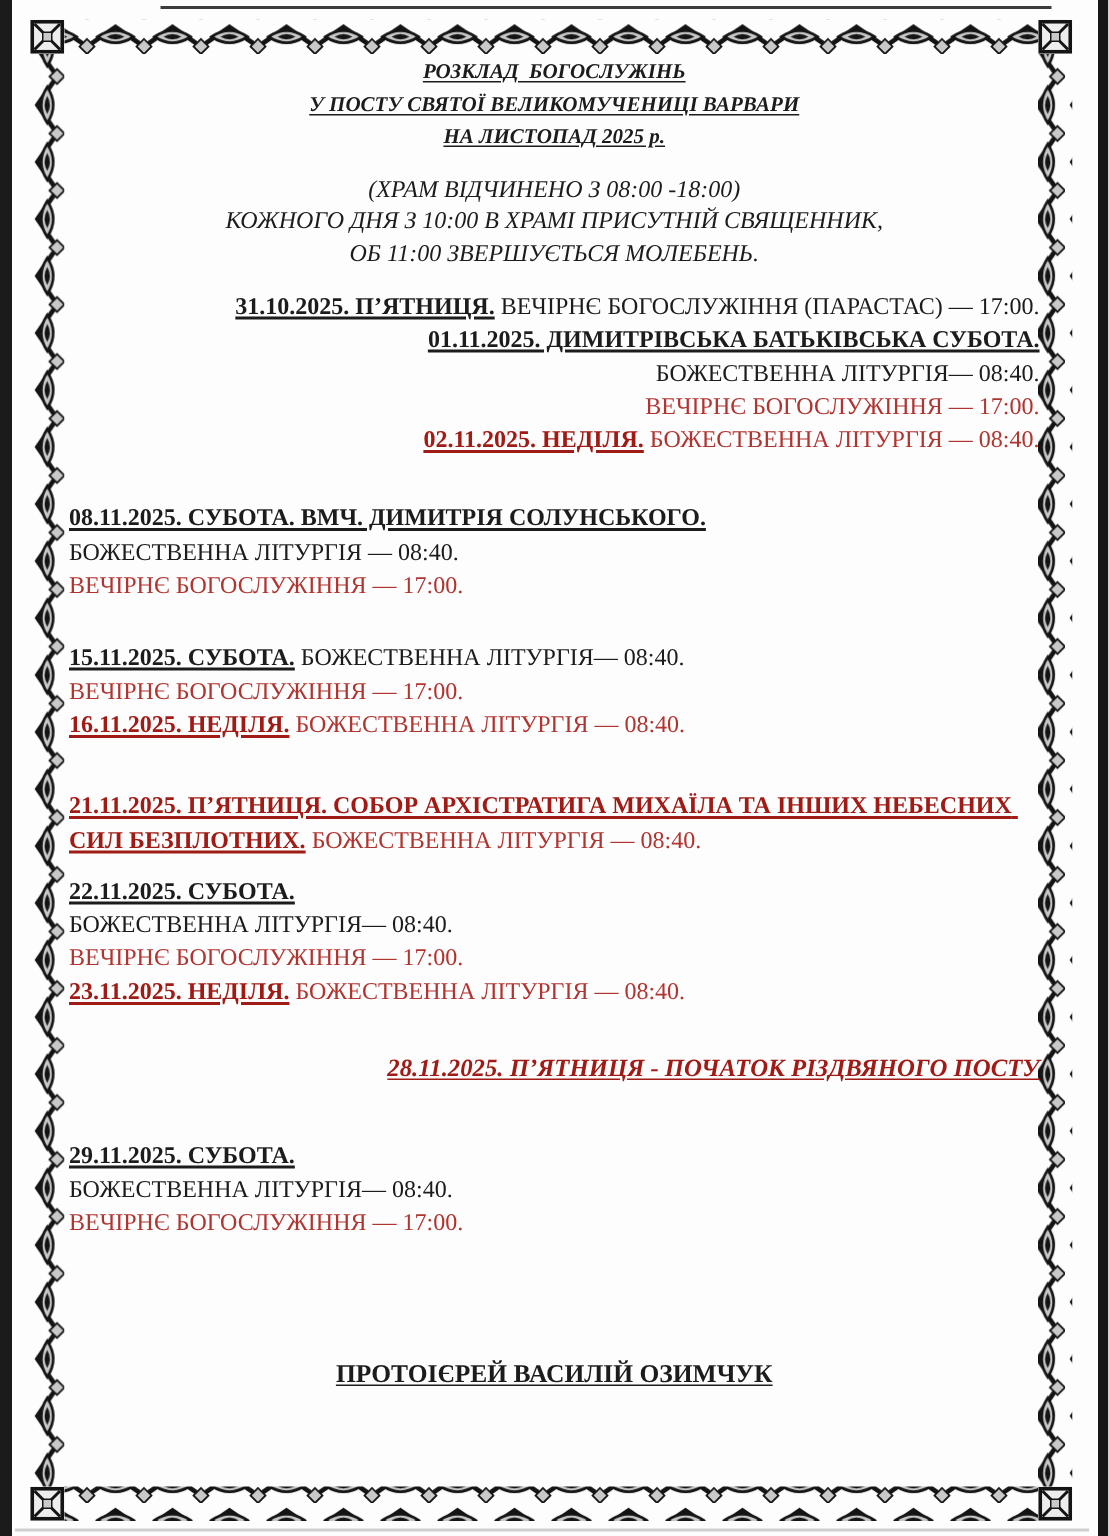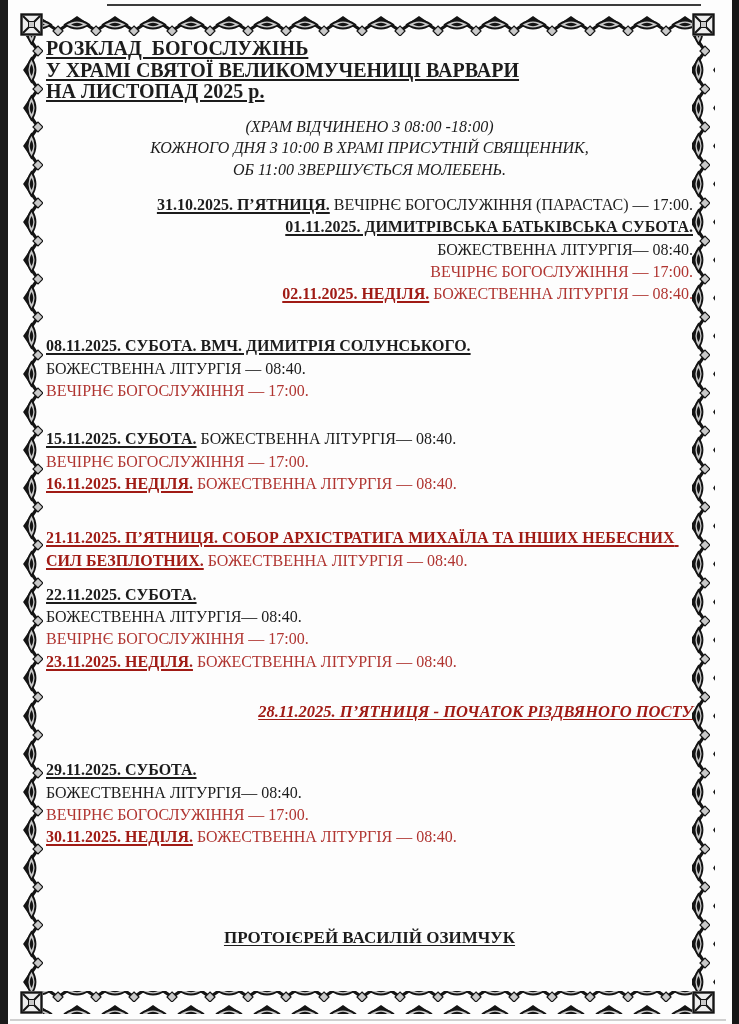--- a/index.html
+++ b/index.html
@@ -19,21 +19,21 @@
   }
   
   .edge-left{position:absolute;left:0;top:0;width:8px;height:100%;background:#1b1b1b;}
   .edge-right{position:absolute;right:0;top:0;width:7px;height:100%;background:#161616;}
   .scanline-top{position:absolute;left:107px;top:4px;width:594px;height:2px;background:#3c3c3c;}
   .scanline-bottom{position:absolute;left:10px;top:1019px;width:716px;height:2px;background:#cfcfcf;}
   
   .frame{position:absolute;left:20px;top:13px;}
   
   .content{position:absolute;left:46px;top:38px;right:46px;bottom:28px;}
-  .header{text-align:left;font-weight:700;font-size:20px;line-height:21.5px;}
+  .header{text-align:center;font-weight:700;font-size:14px;line-height:21.5px;font-style:italic;}
   .title-line{display:block;text-decoration:underline;text-underline-offset:2px;white-space:pre-wrap;}
   .notice{margin-top:13px;text-align:center;font-weight:400;font-style:italic;font-size:16px;line-height:21.5px;}
   .notice-line{display:block;white-space:pre-wrap;}
   #schedule{margin-top:14px;font-size:16px;line-height:22.3px;}
   .block{margin:0 0 28px 0;}
   .block.center{text-align:right;}
   .block-0{margin-bottom:30px;text-align:right;}
   .block-1{margin-bottom:26px;}
   .block-2{margin-bottom:32px;}
   .block-3{margin-bottom:12px;}
@@ -95,21 +95,21 @@
     <use href="#cornerOrn" x="0" y="0"></use>
     <use href="#cornerOrn" x="672" y="0"></use>
     <use href="#cornerOrn" x="0" y="978"></use>
     <use href="#cornerOrn" x="672" y="978"></use>
   </svg>
 
   <div class="content">
 
     <div class="header">
       <span class="title-line">РОЗКЛАД  БОГОСЛУЖІНЬ</span>
-      <span class="title-line">У ХРАМІ СВЯТОЇ ВЕЛИКОМУЧЕНИЦІ ВАРВАРИ</span>
+      <span class="title-line">У ПОСТУ СВЯТОЇ ВЕЛИКОМУЧЕНИЦІ ВАРВАРИ</span>
       <span class="title-line">НА ЛИСТОПАД 2025 р.</span>
     </div>
 
     <div class="notice">
       <span class="notice-line">(ХРАМ ВІДЧИНЕНО З 08:00 -18:00)</span>
       <span class="notice-line">КОЖНОГО ДНЯ З 10:00 В ХРАМІ ПРИСУТНІЙ СВЯЩЕННИК,</span>
       <span class="notice-line">ОБ 11:00 ЗВЕРШУЄТЬСЯ МОЛЕБЕНЬ.</span>
     </div>
 
     <div id="schedule">
@@ -139,21 +139,20 @@
           <p class="line"><span class="seg text-red">ВЕЧІРНЄ БОГОСЛУЖІННЯ — 17:00.</span></p>
           <p class="line"><span class="seg date-red">23.11.2025. НЕДІЛЯ.</span><span class="seg text-red"> БОЖЕСТВЕННА ЛІТУРГІЯ — 08:40.</span></p>
         </div>
         <div class="block block-5 center">
           <p class="line"><span class="seg feast-red">28.11.2025. П’ЯТНИЦЯ - ПОЧАТОК РІЗДВЯНОГО ПОСТУ</span></p>
         </div>
         <div class="block block-6">
           <p class="line"><span class="seg date-black">29.11.2025. СУБОТА.</span></p>
           <p class="line"><span class="seg text-black">БОЖЕСТВЕННА ЛІТУРГІЯ— 08:40.</span></p>
           <p class="line"><span class="seg text-red">ВЕЧІРНЄ БОГОСЛУЖІННЯ — 17:00.</span></p>
-          <p class="line"><span class="seg date-red">30.11.2025. НЕДІЛЯ.</span><span class="seg text-red"> БОЖЕСТВЕННА ЛІТУРГІЯ — 08:40.</span></p>
         </div>
       </div>
 
     <div class="footer">
       <span class="footer-line">ПРОТОІЄРЕЙ ВАСИЛІЙ ОЗИМЧУК</span>
     </div>
 
   </div>
 </div>
 

